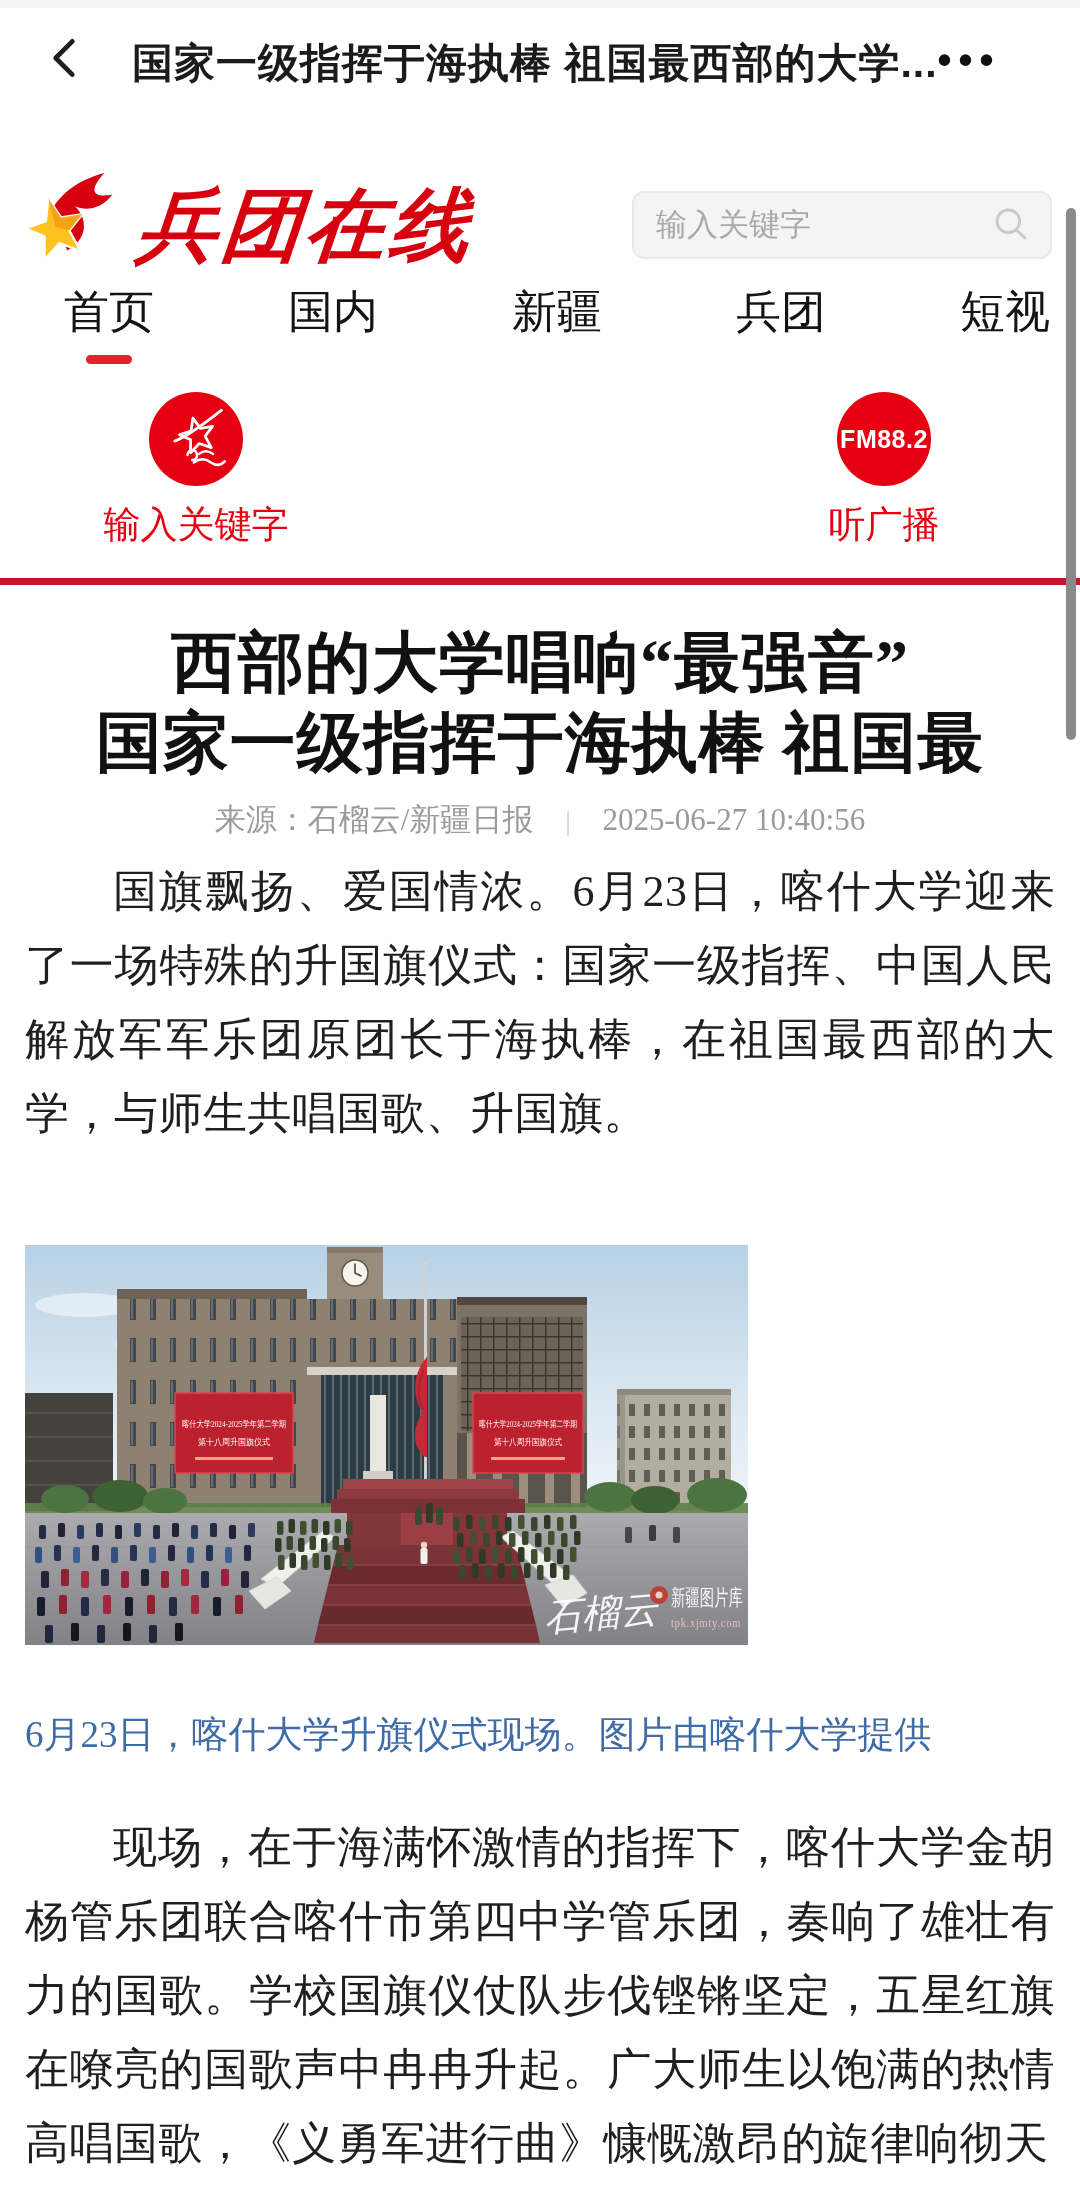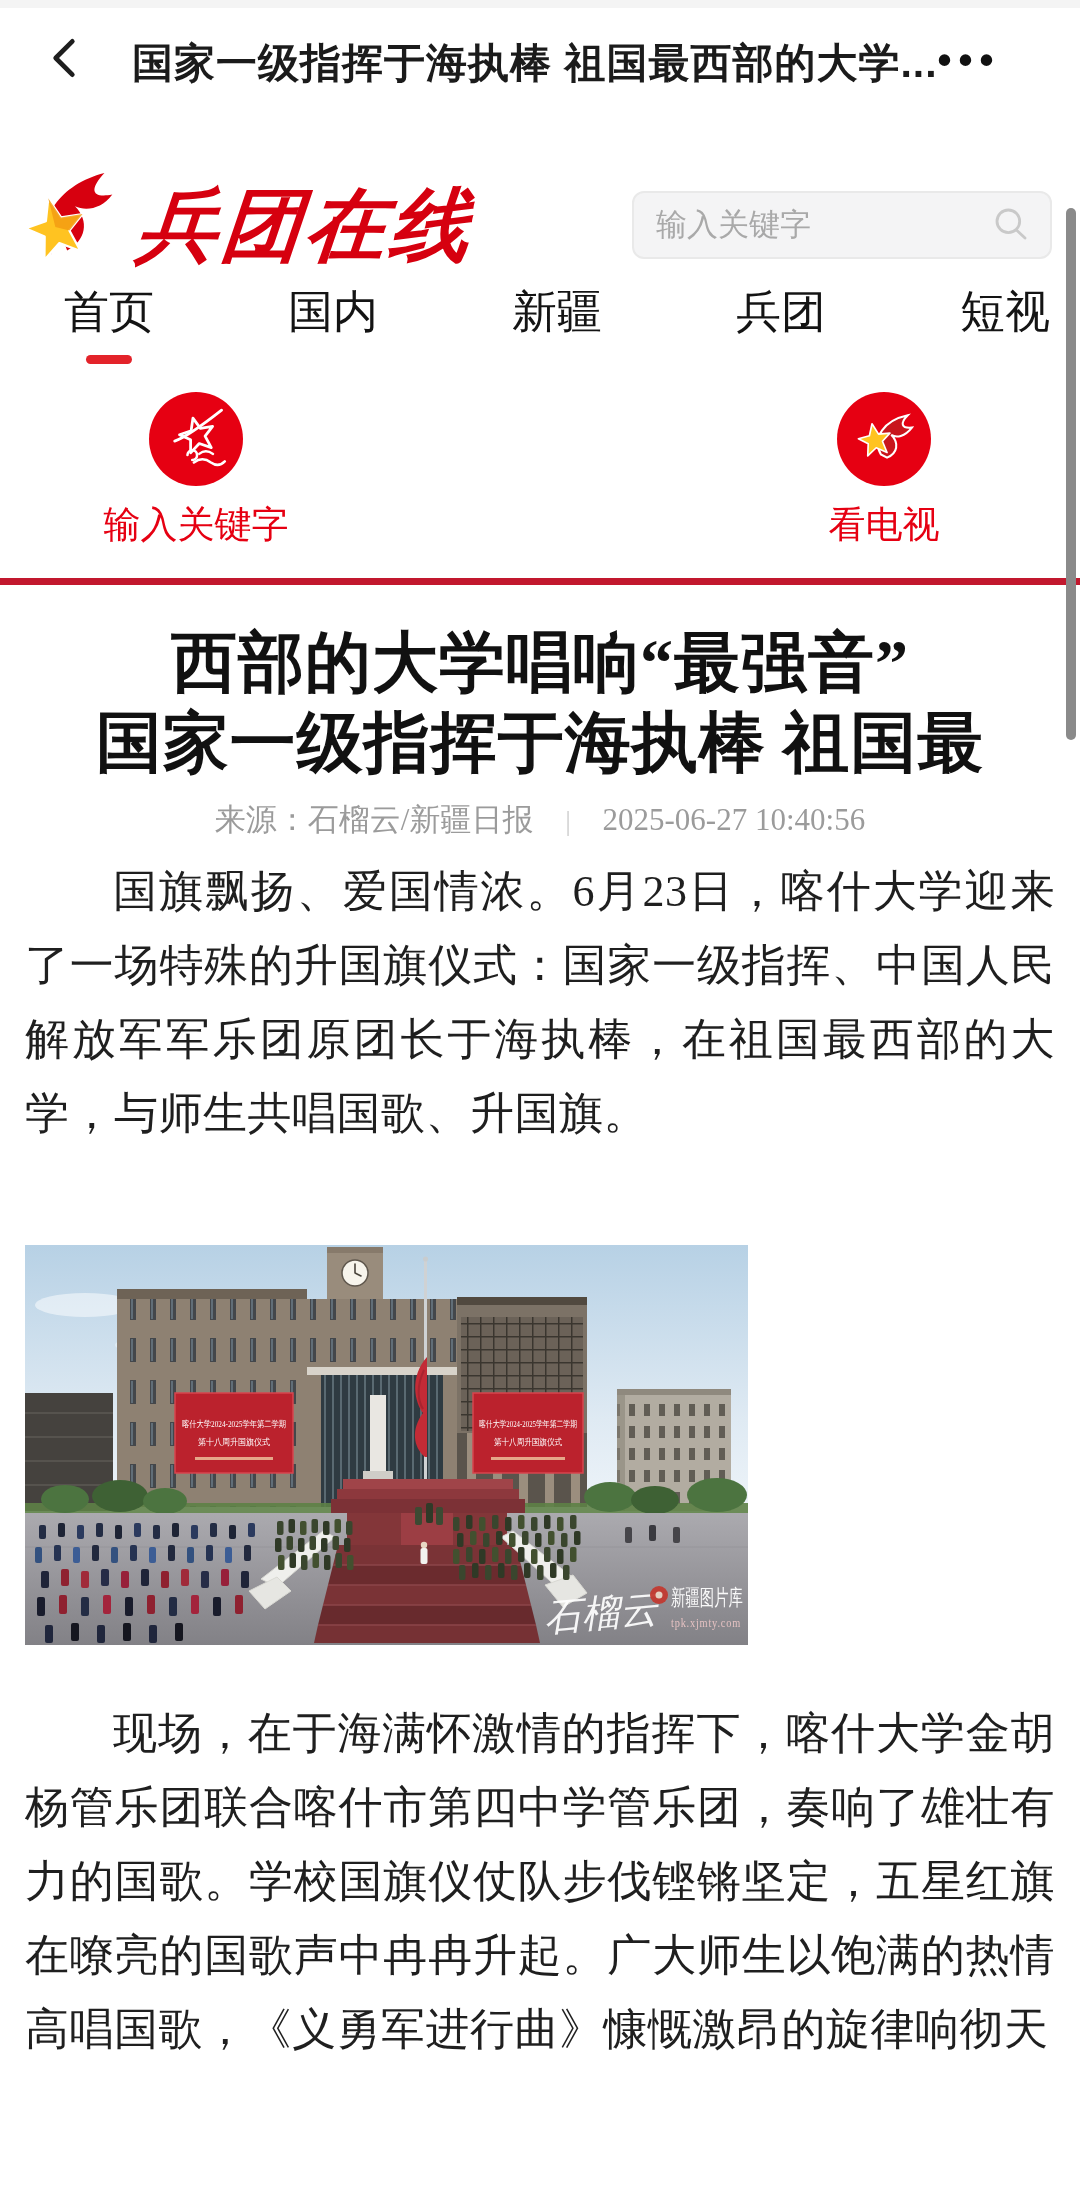--- a/index.html
+++ b/index.html
@@ -127,26 +127,23 @@
         <path d="M10 32 C22 28 40 14 54 3" fill="none" stroke="#fff" stroke-width="2.6" stroke-linecap="round"></path>
         <path d="M22 45 a4.5 4.5 0 1 1 4.5 4.6" fill="none" stroke="#fff" stroke-width="2.4" stroke-linecap="round"></path>
         <path d="M28 52 q8 -6 16 0 q7 5 13 -1" fill="none" stroke="#fff" stroke-width="2.4" stroke-linecap="round"></path>
         <path d="M33 44 q6 -5 13 0" fill="none" stroke="#fff" stroke-width="2.2" stroke-linecap="round"></path>
       </svg>
     </div>
     <div class="ql-label">输入关键字</div>
   </div>
   <div class="quick-link">
     <div class="ql-circle">
-      <svg viewBox="0 0 60 60" width="62" height="62">
-        <path d="M27 45 C18 29 30 12 53 7 C45 15 47 20 57 19 C50 28 42 29 37 26 C45 34 43 44 33 48 Z" fill="#c8161d" stroke="#fff" stroke-width="2"></path>
-        <path d="M21 15 L25.5 26 L36.5 27 L28 33.5 L30.5 45 L21 38.6 L11.5 45 L14 33.5 L5.5 27 L16.5 26 Z" fill="#ffc321" stroke="#fff" stroke-width="1.6" stroke-linejoin="round" transform="rotate(-10 21 30)"></path>
-      </svg>
+      <span class="fm-text">FM88.2</span>
     </div>
-    <div class="ql-label">看电视</div>
+    <div class="ql-label">听广播</div>
   </div>
 </div>
 
 <div class="red-divider"></div>
 
 <div class="article">
   <h1>
     <span>西部的大学唱响“最强音”</span>
     <span>国家一级指挥于海执棒 祖国最</span>
   </h1>
@@ -403,17 +400,18 @@
       <g>
         <text x="520" y="386" font-size="38" font-style="italic" font-family="serif" fill="#ffffff" opacity="0.92" transform="rotate(-5 520 386)">石榴云</text>
         <circle cx="634" cy="350" r="9" fill="#c23a30" opacity="0.95"></circle>
         <circle cx="634" cy="350" r="3.5" fill="#e8e0d0" opacity="0.9"></circle>
         <text x="646" y="360" font-size="22" fill="#ffffff" opacity="0.95" textLength="72" lengthAdjust="spacingAndGlyphs">新疆图片库</text>
         <text x="646" y="382" font-size="13" fill="#eec7c7" opacity="0.9" letter-spacing="1" textLength="70" lengthAdjust="spacingAndGlyphs">tpk.xjmty.com</text>
       </g>
     </svg>
   </div>
 
+  <div class="caption">6月23日，喀什大学升旗仪式现场。图片由喀什大学提供</div>
 
   <p class="body-par par2">现场，在于海满怀激情的指挥下，喀什大学金胡杨管乐团联合喀什市第四中学管乐团，奏响了雄壮有力的国歌。学校国旗仪仗队步伐铿锵坚定，五星红旗在嘹亮的国歌声中冉冉升起。广大师生以饱满的热情高唱国歌，《义勇军进行曲》慷慨激昂的旋律响彻天</p>
 </div>
 
 <div class="scrollbar-thumb"></div>
 
 </body></html>

